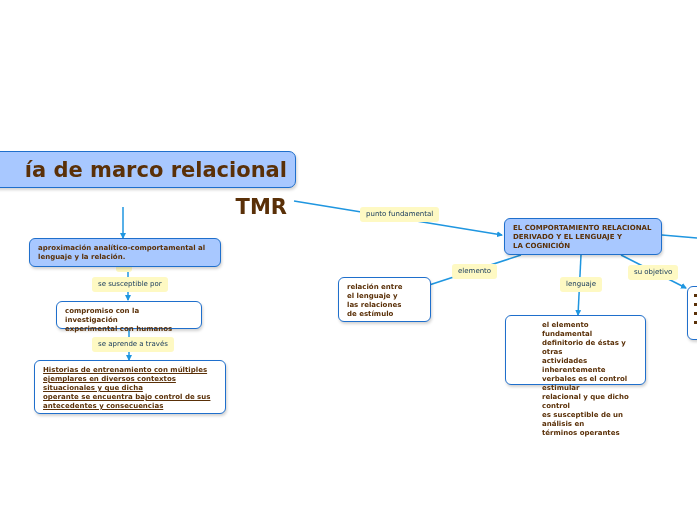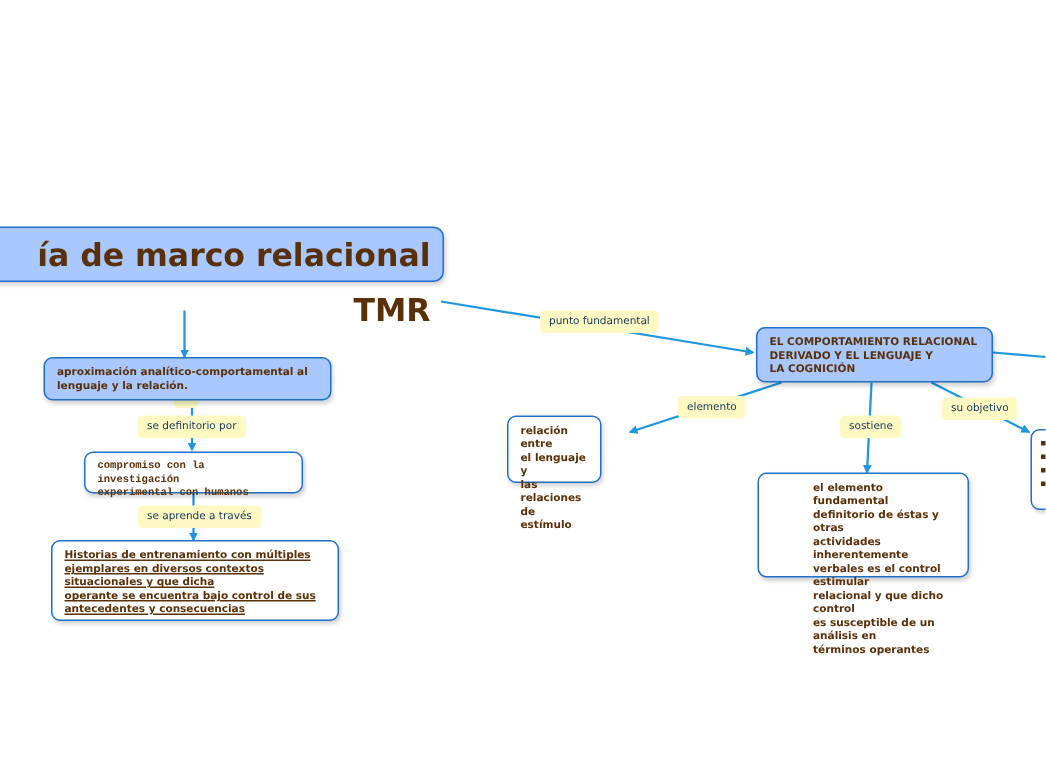--- a/index.html
+++ b/index.html
@@ -59,23 +59,23 @@
   <span class="txt">ía de marco relacional TMR</span>
 </div>
 
 <div class="label" style="left:116px; top:216px; padding:0 4px;margin-top:41px;">es</div>
 
 <div class="node filled small" style="left:29px; top:238px; width:192px; height:29px;">
   <span class="txt">aproximación analítico-comportamental al
 lenguaje y la relación.</span>
 </div>
 
-<div class="label" style="left:92px; top:277px;">se definitorio por</div>
+<div class="label" style="left:92px; top:277px;">se susceptible por</div>
 
-<div class="node plain small" style="left:56px; top:301px; width:146px; height:28px;font-family:Liberation Mono, monospace;">
+<div class="node plain small" style="left:56px; top:301px; width:146px; height:28px;">
   <span class="txt">compromiso con la investigación
 experimental con humanos</span>
 </div>
 
 <div class="label" style="left:92px; top:337px;">se aprende a través</div>
 
 <div class="node plain small" style="left:34px; top:360px; width:192px; height:54px;text-decoration:underline;">
   <span class="txt">Historias  de entrenamiento con múltiples
 ejemplares en diversos contextos
 situacionales y que dicha
@@ -86,28 +86,28 @@
 <div class="label" style="left:360px; top:207px;">punto fundamental</div>
 
 <div class="node filled small" style="left:504px; top:218px; width:158px; height:37px;">
   <span class="txt">EL COMPORTAMIENTO RELACIONAL
 DERIVADO Y EL LENGUAJE Y
 LA COGNICIÓN</span>
 </div>
 
 <div class="label" style="left:452px; top:264px;">elemento</div>
 
-<div class="node plain small" style="left:338px; top:277px; width:63px; height:45px;">
+<div class="node plain small" style="left:338px; top:277px; width:93px; height:45px;">
   <span class="txt">relación entre
 el lenguaje y
 las relaciones
 de estímulo</span>
 </div>
 
-<div class="label" style="left:560px; top:277px;">sostiene</div>
+<div class="label" style="left:560px; top:277px;">lenguaje</div>
 
 <div class="node plain small" style="left:505px; top:315px; width:141px; height:70px;padding-left:36px;">
   <span class="txt">el  elemento fundamental
 definitorio de éstas y otras
 actividades inherentemente
 verbales es el control estimular
 relacional y que dicho control
 es susceptible de un análisis en
 términos operantes</span>
 </div>

